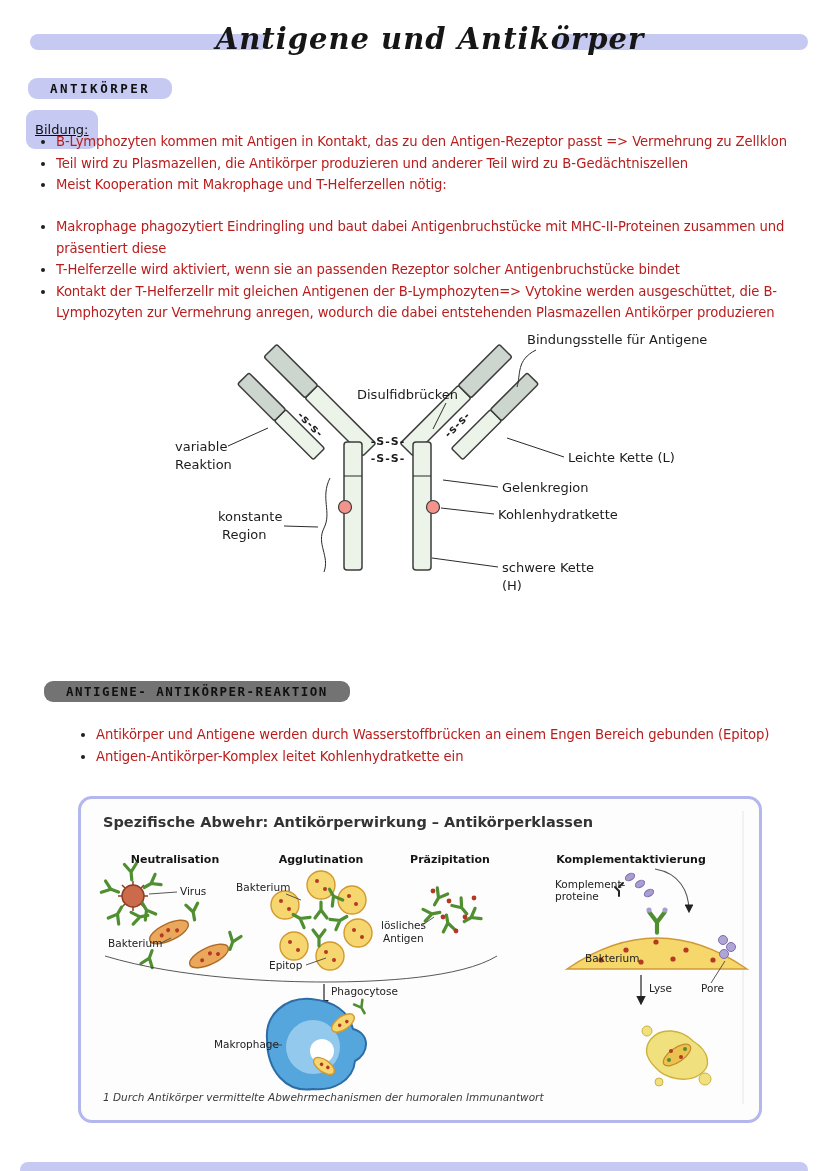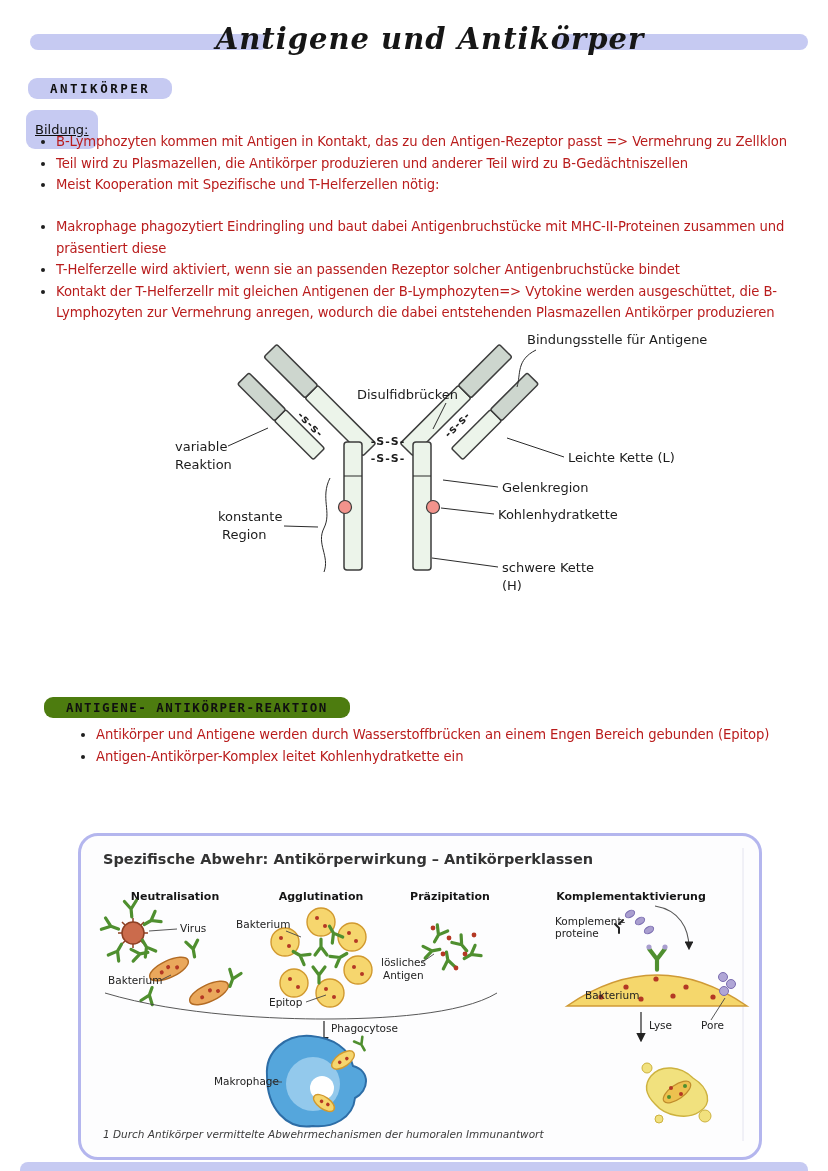--- a/index.html
+++ b/index.html
@@ -17,42 +17,42 @@
 
   
   .pill { display:inline-block; background:#c6caf2; border-radius:9px; padding:3px 22px; color:#101010; }
   .h-antikoerper { position:absolute; top:78px; left:28px;
                    font-family:"DejaVu Sans Mono", monospace; font-weight:bold;
                    font-size:12.5px; letter-spacing:2.5px; }
   .h-bildung { position:absolute; top:110px; left:26px; font-size:13px;
                text-decoration:underline; padding:12px 9px; }
   .h-reaktion { position:absolute; top:681px; left:44px;
                 font-family:"DejaVu Sans Mono", monospace; font-weight:bold;
-                font-size:12.5px; letter-spacing:1.5px; background:#4d7c0f;margin-top:16px; }
+                font-size:12.5px; letter-spacing:1.5px; background:#737373; }
 
   
   .bullets { position:absolute; list-style:disc outside; }
   .bullets li { font-size:13.2px; line-height:21.6px; color:#b91c1c; letter-spacing:-0.1px; }
   .bullets-a { top:131px; left:56px; width:762px; }
   .bullets-b { top:216px; left:56px; width:768px; }
   .bullets-c { top:724px; left:96px; width:720px; }
   .bullets li::marker { color:#1e1e1e; }
 
   
   .diagram { position:absolute; top:330px; left:0; }
   .seg  { fill:#ecf4ea; stroke:#3d3d3d; stroke-width:1.5; }
   .tip  { fill:#cdd6ce; }
   .lead { stroke:#2b2b2b; stroke-width:1; fill:none; }
   .dlabel { font-size:13px; fill:#1c1c1c; }
   .ss { font-size:11px; fill:#1c1c1c; letter-spacing:1px; font-weight:bold; }
   .carb-dot { fill:#f2938c; stroke:#3d3d3d; stroke-width:1.2; }
 
   
-  .figure-frame { position:absolute; top:833px; left:78px; width:684px; height:327px;
-                  border:3px solid #b4b6ee; border-radius:20px; background:#fdfdfe; }
+  .figure-frame { position:absolute; top:796px; left:78px; width:684px; height:327px;
+                  border:3px solid #b4b6ee; border-radius:14px; background:#fdfdfe; }
   .ftitle { font-size:14.5px; font-weight:bold; fill:#333333; }
   .fhead  { font-size:11px; font-weight:bold; fill:#151515; }
   .flabel { font-size:10.5px; fill:#222222; }
   .fcaption { font-size:10.5px; font-style:italic; fill:#3a3a3a; }
   .flead { stroke:#444; stroke-width:0.9; fill:none; }
   .blob-y { fill:#f6d66e; stroke:#d1992f; stroke-width:1.4; }
   .dot-r { fill:#b43824; }
   .dot-g { fill:#4f8f2f; }
 
   .bottom-bar { position:absolute; bottom:0; left:20px; width:788px; height:9px;
@@ -66,21 +66,21 @@
   <div class="ribbon left"></div>
   <div class="ribbon right"></div>
   <h1 class="title">Antigene und Antikörper</h1>
 
   <div class="pill h-antikoerper">ANTIKÖRPER</div>
   <div class="pill h-bildung">Bildung:</div>
 
   <ul class="bullets bullets-a">
     <li>B-Lymphozyten kommen mit Antigen in Kontakt, das zu den Antigen-Rezeptor passt =&gt; Vermehrung zu Zellklon</li>
     <li>Teil wird zu Plasmazellen, die Antikörper produzieren und anderer Teil wird zu B-Gedächtniszellen</li>
-    <li>Meist Kooperation mit Spezifische und T-Helferzellen nötig:</li>
+    <li>Meist Kooperation mit Makrophage und T-Helferzellen nötig:</li>
   </ul>
 
   <ul class="bullets bullets-b">
     <li>Makrophage phagozytiert Eindringling und baut dabei Antigenbruchstücke mit MHC-II-Proteinen zusammen und präsentiert diese</li>
     <li>T-Helferzelle wird aktiviert, wenn sie an passenden Rezeptor solcher Antigenbruchstücke bindet</li>
     <li>Kontakt der T-Helferzellr mit gleichen Antigenen der B-Lymphozyten=&gt; Vytokine werden ausgeschüttet, die B-Lymphozyten  zur Vermehrung anregen, wodurch die dabei entstehenden Plasmazellen Antikörper produzieren</li>
   </ul>
 
   <svg class="diagram" width="828" height="340" viewBox="0 0 828 340">
     <defs>

